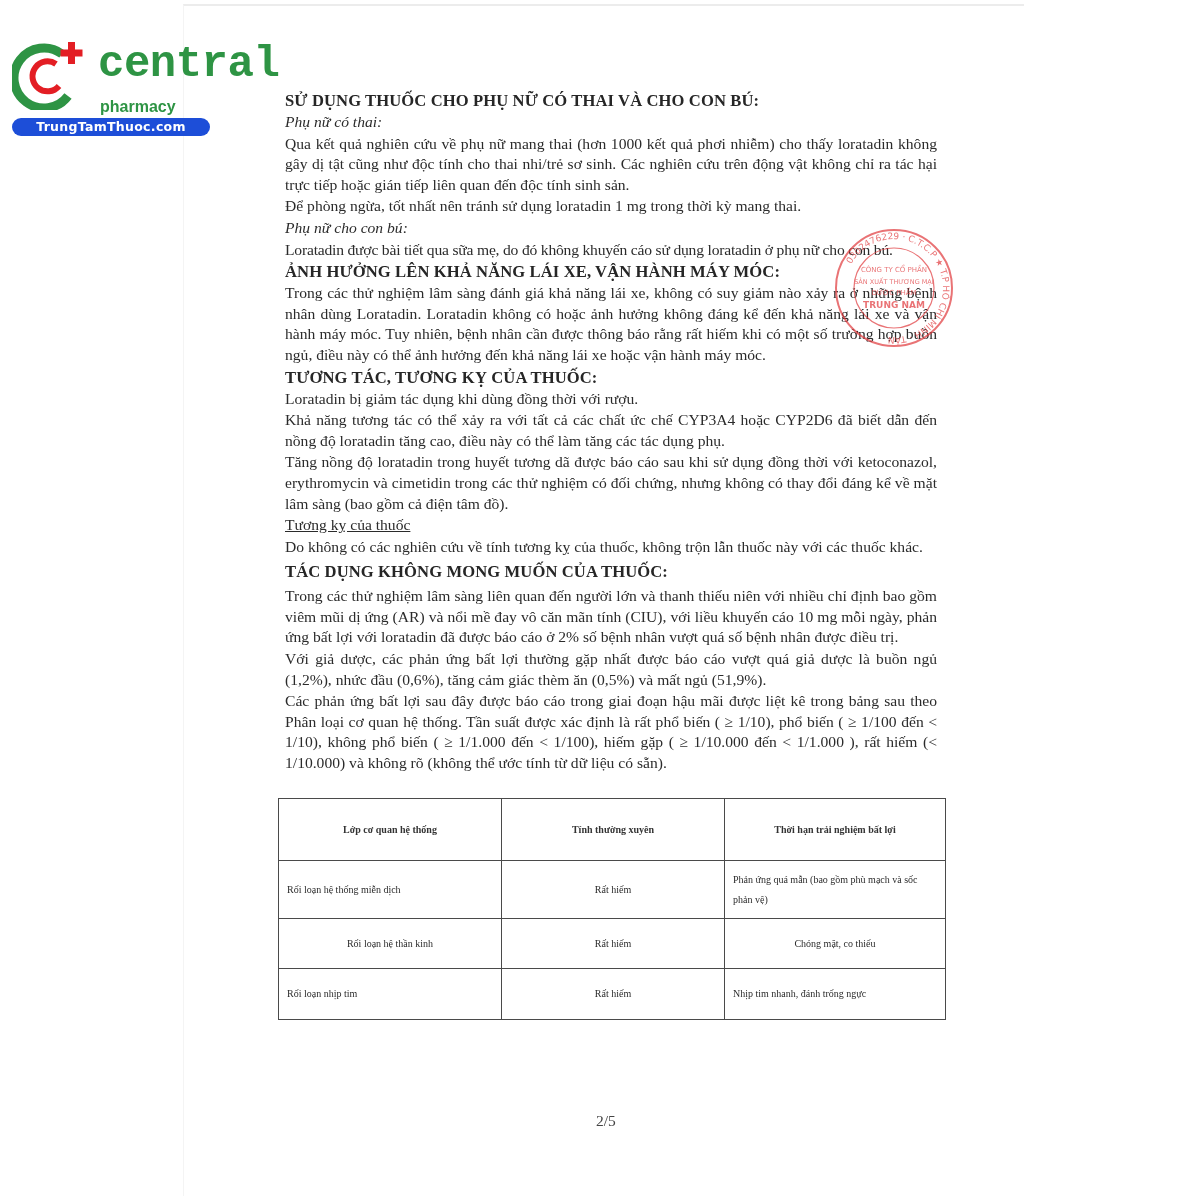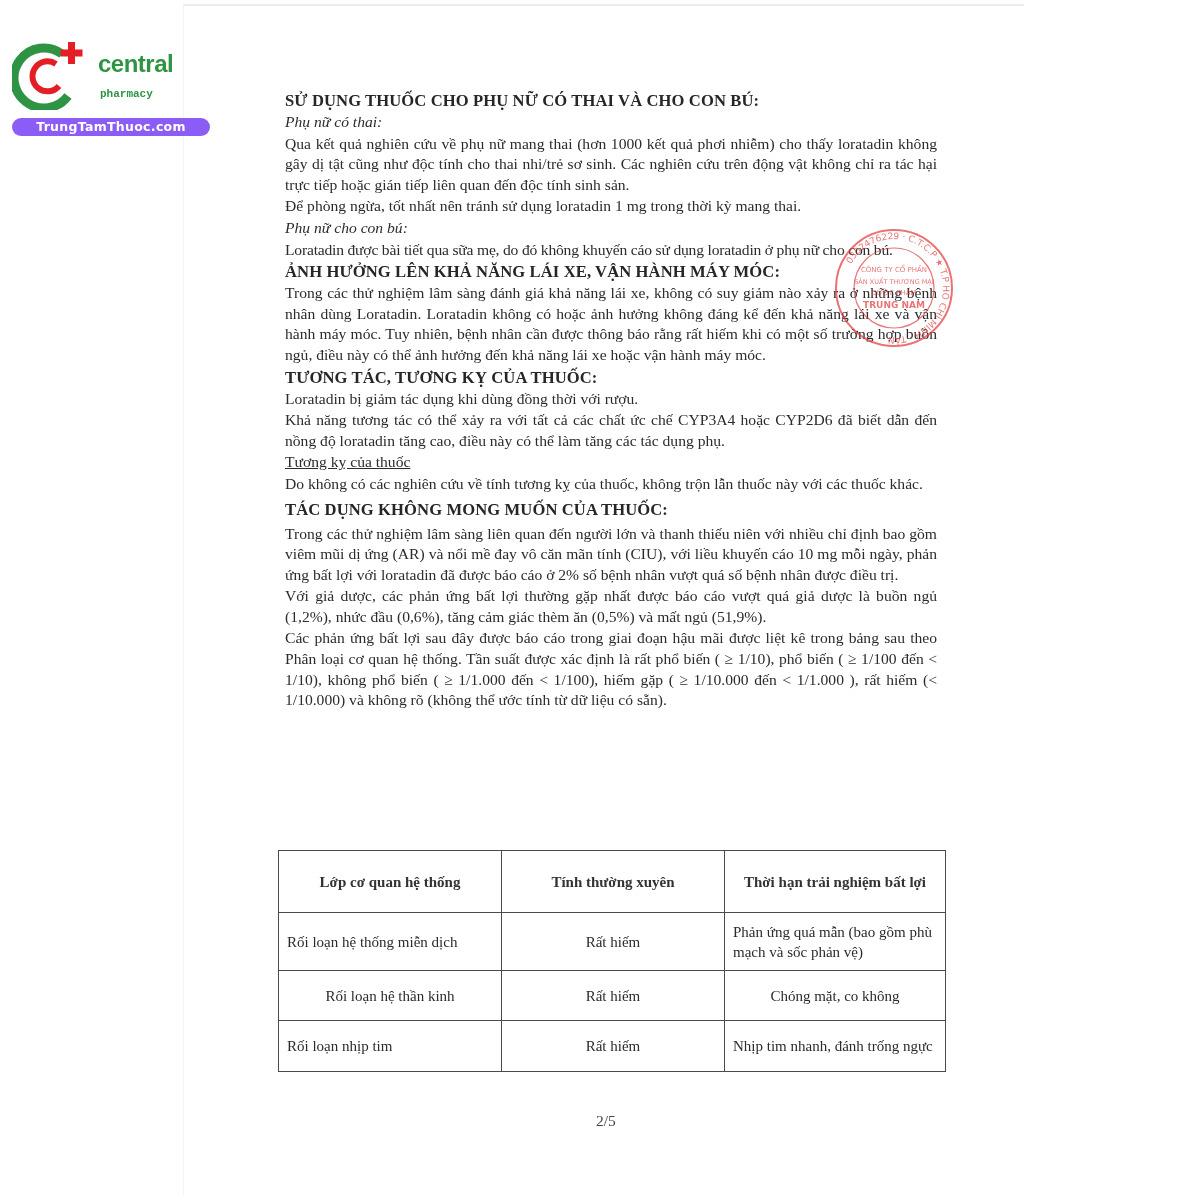--- a/index.html
+++ b/index.html
@@ -11,27 +11,27 @@
     }
     .scan-frame {
       position: absolute; left: 183px; top: 4px; width: 840px; height: 1190px;
       border-top: 2px solid #ececec; border-left: 1px solid #f4f4f4;
     }
     
     .logo { position: absolute; left: 10px; top: 38px; width: 205px; height: 100px; }
     .logo-mark { position: absolute; left: 2px; top: 2px; width: 78px; height: 70px; }
     .logo-word {
       position: absolute; left: 88px; top: 4px;
-      font-family: Liberation Sans, sans-serif; font-weight: bold;
-      font-size: 24px; letter-spacing: -0.5px; line-height: 44px;
+      font-family: Liberation Mono, monospace; font-weight: bold;
+      font-size: 44px; letter-spacing: -0.5px; line-height: 44px;
     }
     .logo-sub {
-      position: absolute; left: 90px; top: 47px;
-      font-family: Liberation Mono, monospace; font-weight: bold;
-      font-size: 11px; line-height: 18px;
+      position: absolute; left: 90px; top: 60px;
+      font-family: Liberation Sans, sans-serif; font-weight: bold;
+      font-size: 16px; line-height: 18px;
     }
     .logo-banner {
       position: absolute; left: 2px; top: 80px; width: 198px; height: 18px;
       border-radius: 9px; color: #fff; text-align: center;
       font-family: "DejaVu Sans", sans-serif; font-weight: bold; font-size: 12.5px;
       line-height: 18px; letter-spacing: 0.3px;
     }
     
     .content {
       position: absolute; left: 285px; top: 90px; width: 654px;
@@ -45,22 +45,22 @@
     .it { font-style: italic; margin: 0 0 1px 0; }
     .ul { text-decoration: underline; margin: 0 0 1px 0; }
     .gap4 { margin-top: 4px !important; }
     
     .stamp {
       position: absolute; left: 832px; top: 226px; width: 124px; height: 124px;
       opacity: 0.7; pointer-events: none;
     }
     
     table.adr {
-      position: absolute; left: 278px; top: 850px; width: 668px;
-      border-collapse: collapse; font-size: 15px; line-height: 20px;
+      position: absolute; left: 278px; top: 798px; width: 668px;
+      border-collapse: collapse; font-size: 10px; line-height: 20px;
     }
     table.adr th, table.adr td { border: 1.5px solid #4a4a4a; padding: 0 8px; }
     table.adr th {
       height: 61px; font-weight: bold; text-align: center; color: #333;
     }
     table.adr th.c1 { width: 206px; }
     table.adr th.c2 { width: 206px; }
     table.adr td.c1 { text-align: left; }
     table.adr td.c2 { text-align: center; }
     table.adr td.c3 { text-align: left; }
@@ -78,37 +78,38 @@
 
 <div class="logo">
   <svg class="logo-mark" viewBox="0 0 78 70">
     <path d="M56 56 A30 30 0 1 1 50 14" fill="none" stroke="#2e9444" stroke-width="9" stroke-linecap="butt"></path>
     <path d="M47 46 A15 15 0 1 1 44 24" fill="none" stroke="#e31e24" stroke-width="6"></path>
     <rect x="56" y="2" width="7" height="22" fill="#e31e24"></rect>
     <rect x="48.5" y="9.5" width="22" height="7" fill="#e31e24"></rect>
   </svg>
   <div class="logo-word" style="color:#2e9444">central</div>
   <div class="logo-sub" style="color:#2e9444">pharmacy</div>
-  <div class="logo-banner" style="background:#8b5cf6">TrungTamThuoc.com</div>
+  <div class="logo-banner" style="background:#1d4ed8">TrungTamThuoc.com</div>
 </div>
 
 <div class="content">
   <p class="h">SỬ DỤNG THUỐC CHO PHỤ NỮ CÓ THAI VÀ CHO CON BÚ:</p>
   <p class="it">Phụ nữ có thai:</p>
   <p>Qua kết quả nghiên cứu về phụ nữ mang thai (hơn 1000 kết quả phơi nhiễm) cho thấy loratadin không gây dị tật cũng như độc tính cho thai nhi/trẻ sơ sinh. Các nghiên cứu trên động vật không chỉ ra tác hại trực tiếp hoặc gián tiếp liên quan đến độc tính sinh sản.</p>
   <p>Để phòng ngừa, tốt nhất nên tránh sử dụng loratadin 1 mg trong thời kỳ mang thai.</p>
   <p class="it">Phụ nữ cho con bú:</p>
   <p style="letter-spacing:-0.2px">Loratadin được bài tiết qua sữa mẹ, do đó không khuyến cáo sử dụng loratadin ở phụ nữ cho con bú.</p>
 
   <p class="h">ẢNH HƯỞNG LÊN KHẢ NĂNG LÁI XE, VẬN HÀNH MÁY MÓC:</p>
   <p>Trong các thử nghiệm lâm sàng đánh giá khả năng lái xe, không có suy giảm nào xảy ra ở những bệnh nhân dùng Loratadin. Loratadin không có hoặc ảnh hưởng không đáng kể đến khả năng lái xe và vận hành máy móc. Tuy nhiên, bệnh nhân cần được thông báo rằng rất hiếm khi có một số trường hợp buồn ngủ, điều này có thể ảnh hưởng đến khả năng lái xe hoặc vận hành máy móc.</p>
 
   <p class="h">TƯƠNG TÁC, TƯƠNG KỴ CỦA THUỐC:</p>
   <p>Loratadin bị giảm tác dụng khi dùng đồng thời với rượu.</p>
   <p>Khả năng tương tác có thể xảy ra với tất cả các chất ức chế CYP3A4 hoặc CYP2D6 đã biết dẫn đến nồng độ loratadin tăng cao, điều này có thể làm tăng các tác dụng phụ.</p>
+  <p>Tăng nồng độ loratadin trong huyết tương dã được báo cáo sau khi sử dụng đồng thời với ketoconazol, erythromycin và cimetidin trong các thử nghiệm có đối chứng, nhưng không có thay đổi đáng kể về mặt lâm sàng (bao gồm cả điện tâm đồ).</p>
   <p class="ul">Tương kỵ của thuốc</p>
   <p>Do không có các nghiên cứu về tính tương kỵ của thuốc, không trộn lẫn thuốc này với các thuốc khác.</p>
 
   <p class="h gap4">TÁC DỤNG KHÔNG MONG MUỐN CỦA THUỐC:</p>
   <p class="gap4">Trong các thử nghiệm lâm sàng liên quan đến người lớn và thanh thiếu niên với nhiều chỉ định bao gồm viêm mũi dị ứng (AR) và nổi mề đay vô căn mãn tính (CIU), với liều khuyến cáo 10 mg mỗi ngày, phản ứng bất lợi với loratadin đã được báo cáo ở 2% số bệnh nhân vượt quá số bệnh nhân được điều trị.</p>
   <p>Với giả dược, các phản ứng bất lợi thường gặp nhất được báo cáo vượt quá giả dược là buồn ngủ (1,2%), nhức đầu (0,6%), tăng cảm giác thèm ăn (0,5%) và mất ngủ (51,9%).</p>
   <p>Các phản ứng bất lợi sau đây được báo cáo trong giai đoạn hậu mãi được liệt kê trong bảng sau theo Phân loại cơ quan hệ thống. Tần suất được xác định là rất phổ biến ( ≥ 1/10), phổ biến ( ≥ 1/100 đến &lt; 1/10), không phổ biến ( ≥ 1/1.000 đến &lt; 1/100), hiếm gặp ( ≥ 1/10.000 đến &lt; 1/1.000 ), rất hiếm (&lt; 1/10.000) và không rõ (không thể ước tính từ dữ liệu có sẵn).</p>
 </div>
 
 <svg class="stamp" viewBox="0 0 124 124">
@@ -136,21 +137,21 @@
   </thead>
   <tbody>
     <tr class="r1">
       <td class="c1">Rối loạn hệ thống miễn dịch</td>
       <td class="c2">Rất hiếm</td>
       <td class="c3">Phản ứng quá mẫn (bao gồm phù mạch và sốc phản vệ)</td>
     </tr>
     <tr class="r2">
       <td class="c1">Rối loạn hệ thần kinh</td>
       <td class="c2">Rất hiếm</td>
-      <td class="c3">Chóng mặt, co không</td>
+      <td class="c3">Chóng mặt, co thiếu</td>
     </tr>
     <tr class="r3">
       <td class="c1">Rối loạn nhịp tim</td>
       <td class="c2">Rất hiếm</td>
       <td class="c3">Nhịp tim nhanh, đánh trống ngực</td>
     </tr>
   </tbody>
 </table>
 
 <div class="page-number">2/5</div>

